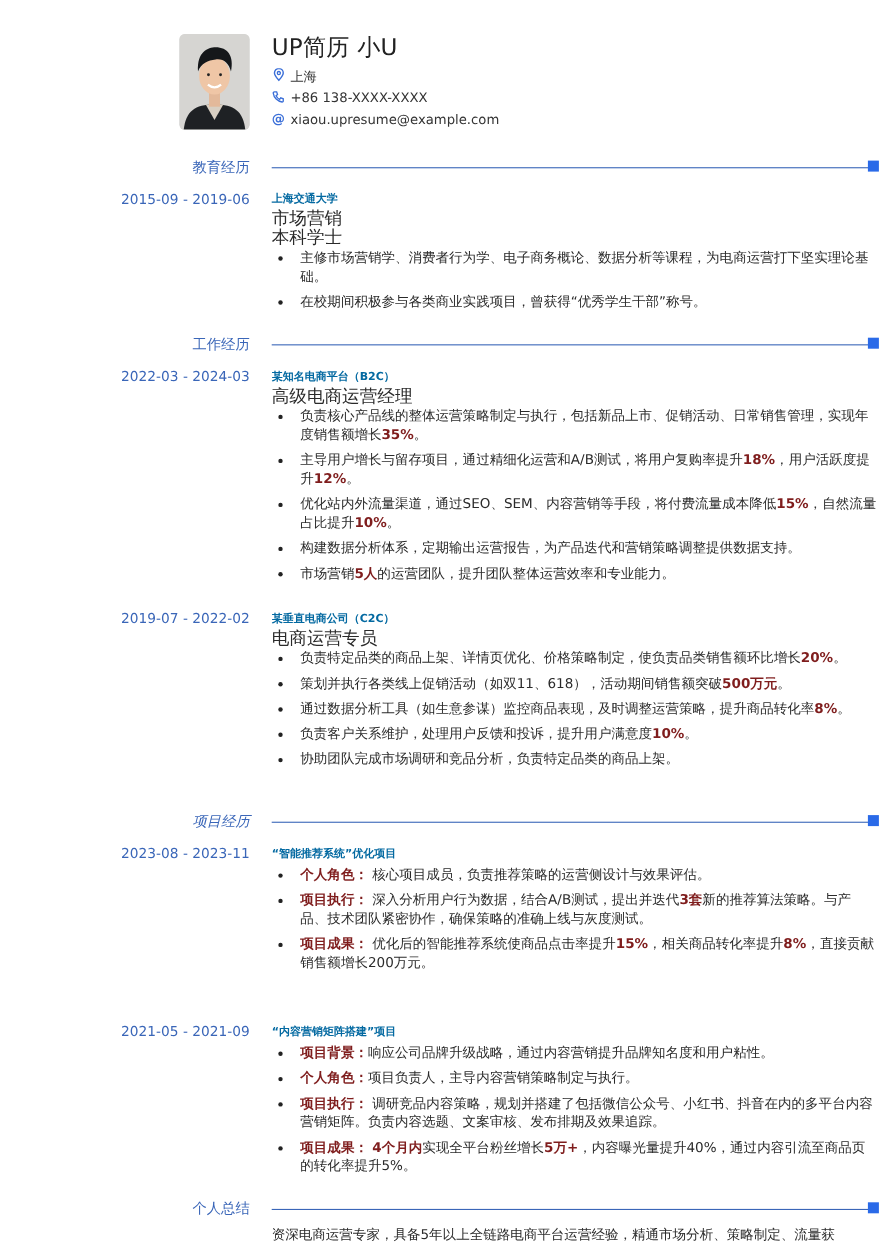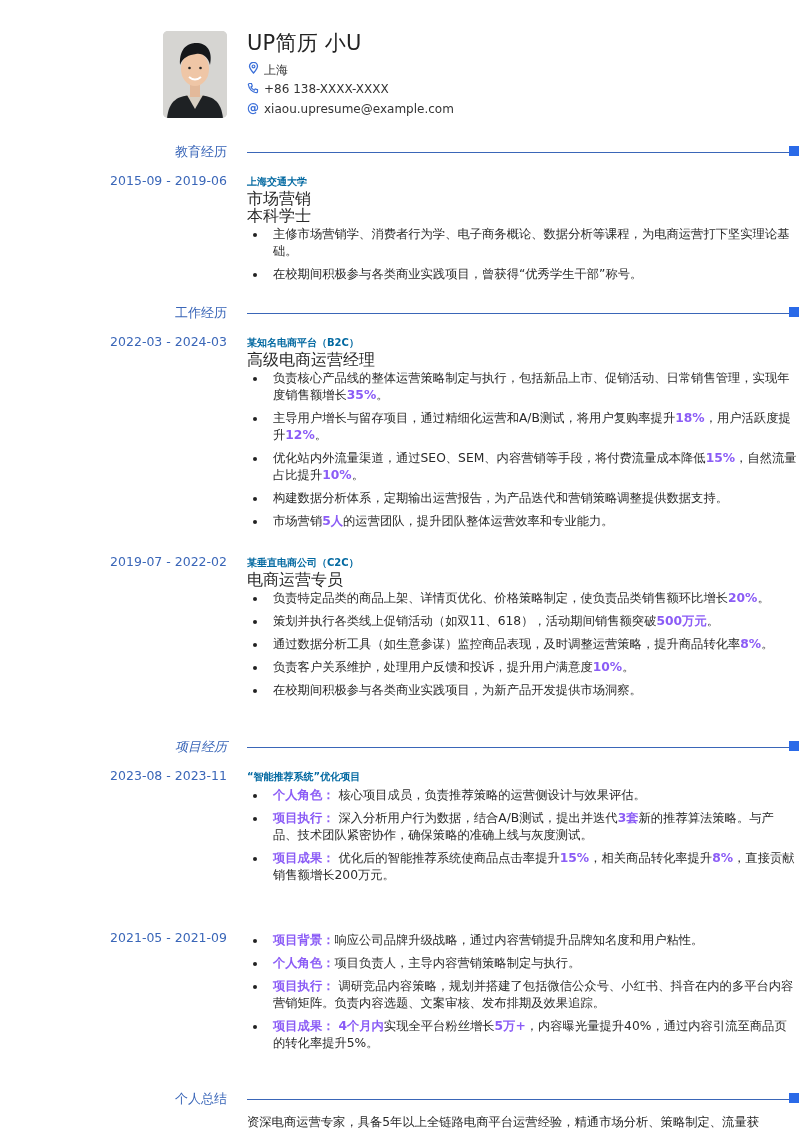--- a/index.html
+++ b/index.html
@@ -49,21 +49,21 @@
     .sub { font-size: 16px; color: #2a2a2a; line-height: 17px; }
     ul.bullets { list-style: none; margin: 2px 0 0 0; padding: 0; }
     ul.bullets li {
       position: relative; padding-left: 26px; font-size: 12.3px; line-height: 17px;
       color: #2a2a2a; margin-bottom: 6px;
     }
     ul.bullets li::before {
       content: ""; position: absolute; left: 6px; top: 7px; width: 4px; height: 4px; border-radius: 50%;
       background: #222;
     }
-    ul.bullets li b { font-weight: bold; color: #8b5cf6; }
+    ul.bullets li b { font-weight: bold; color: #7f1d1d; }
     .summary { position: absolute; left: 219px; top: 1114px; font-size: 12.3px; color: #2a2a2a; white-space: nowrap; }
   </style>
 </head>
 <body>
 
 <div class="page">
 
   <div class="photo">
     <svg width="64" height="87" viewBox="0 0 64 87">
       <rect width="64" height="87" fill="#d6d5d2"></rect>
@@ -145,21 +145,21 @@
   <div class="entry" style="top:554px;">
     <span class="date">2019-07 - 2022-02</span>
     <div class="body">
       <div class="org">某垂直电商公司（C2C）</div>
       <div class="sub">电商运营专员</div>
       <ul class="bullets">
         <li><span>负责特定品类的商品上架、详情页优化、价格策略制定，使负责品类销售额环比增长</span><b>20%</b><span>。</span></li>
         <li><span>策划并执行各类线上促销活动（如双11、618），活动期间销售额突破</span><b>500万元</b><span>。</span></li>
         <li><span>通过数据分析工具（如生意参谋）监控商品表现，及时调整运营策略，提升商品转化率</span><b>8%</b><span>。</span></li>
         <li><span>负责客户关系维护，处理用户反馈和投诉，提升用户满意度</span><b>10%</b><span>。</span></li>
-        <li><span>在校期间积极参与各类商业实践项目，为新产品开发提供市场洞察。</span></li>
+        <li><span>协助团队完成市场调研和竞品分析，负责特定品类的商品上架。</span></li>
       </ul>
     </div>
   </div>
 
   <div class="sec-head" style="top:738px;font-style:italic;">
     <span class="sec-title">项目经历</span>
     <span class="sec-line"></span>
     <span class="sec-square"></span>
   </div>
 
@@ -171,20 +171,21 @@
         <li><b>个人角色：</b> <span>核心项目成员，负责推荐策略的运营侧设计与效果评估。</span></li>
         <li><b>项目执行：</b> <span>深入分析用户行为数据，结合A/B测试，提出并迭代</span><b>3套</b><span>新的推荐算法策略。与产品、技术团队紧密协作，确保策略的准确上线与灰度测试。</span></li>
         <li><b>项目成果：</b> <span>优化后的智能推荐系统使商品点击率提升</span><b>15%</b><span>，相关商品转化率提升</span><b>8%</b><span>，直接贡献销售额增长200万元。</span></li>
       </ul>
     </div>
   </div>
 
   <div class="entry" style="top:930px;">
     <span class="date">2021-05 - 2021-09</span>
     <div class="body">
+      <div class="org">“内容营销矩阵搭建”项目</div>
       <ul class="bullets">
         <li><b>项目背景：</b><span>响应公司品牌升级战略，通过内容营销提升品牌知名度和用户粘性。</span></li>
         <li><b>个人角色：</b><span>项目负责人，主导内容营销策略制定与执行。</span></li>
         <li><b>项目执行：</b> <span>调研竞品内容策略，规划并搭建了包括微信公众号、小红书、抖音在内的多平台内容营销矩阵。负责内容选题、文案审核、发布排期及效果追踪。</span></li>
         <li><b>项目成果：</b> <b>4个月内</b><span>实现全平台粉丝增长</span><b>5万+</b><span>，内容曝光量提升40%，通过内容引流至商品页的转化率提升5%。</span></li>
       </ul>
     </div>
   </div>
 
   <div class="sec-head" style="top:1090px;">

